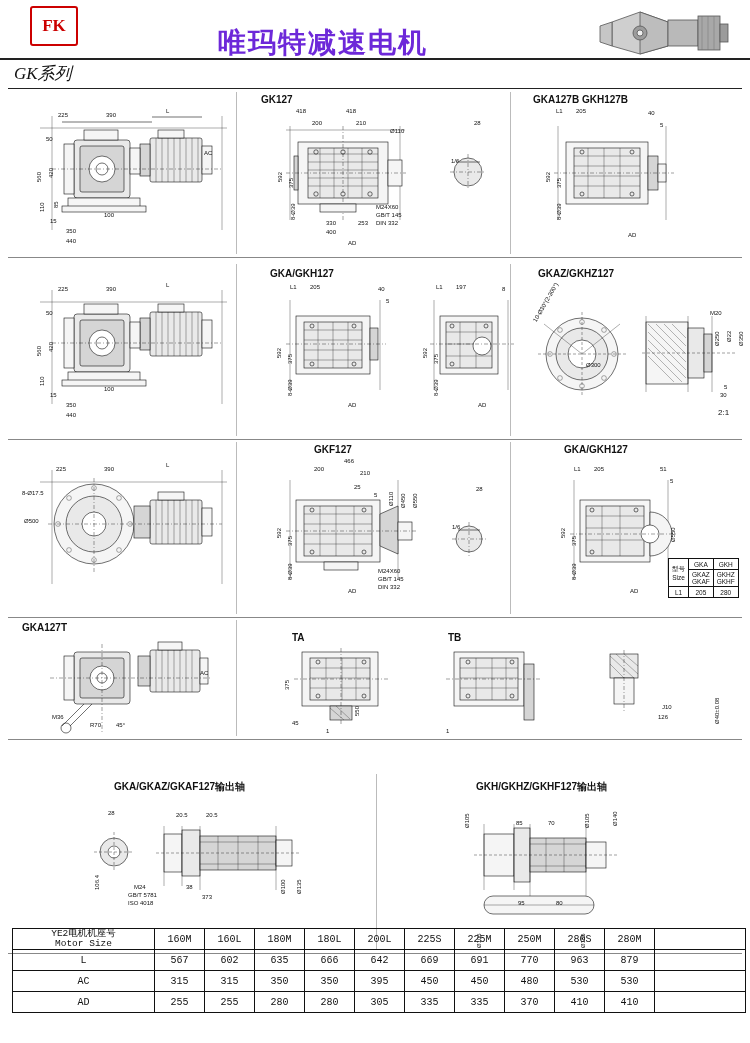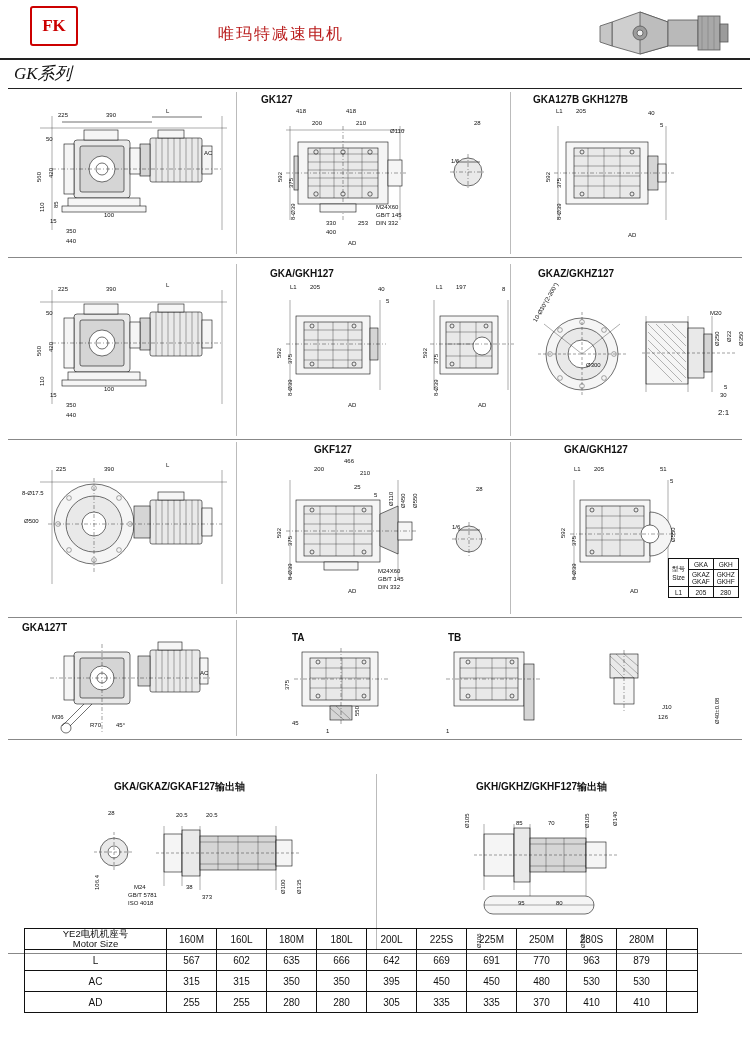--- a/index.html
+++ b/index.html
@@ -23,21 +23,21 @@
     color:#c00; font-weight:bold; font-size:17px;
     font-family:"Liberation Serif", serif;
   }
   .brand {
     position:absolute; left:88px; top:4px;
     font-size:36px; font-weight:bold; color:#0a7a3c;
     font-family:"Liberation Serif", serif; letter-spacing:1px;
   }
   .brand-cn {
     position:absolute; left:218px; top:24px;
-    font-size:16px; font-weight:normal; color:#b91c1c;
+    font-size:28px; font-weight:bold; color:#6d28d9;
     letter-spacing:2px;
   }
   .header-img {
     position:absolute; right:18px; top:2px; width:150px; height:56px;
   }
   .series-title {
     position:absolute; left:14px; top:62px;
     font-size:17px; font-style:italic; font-family:"Liberation Serif", serif;
   }
   .rule-top { position:absolute; left:8px; top:88px; width:734px; height:1px; background:#222; }
@@ -74,22 +74,22 @@
   
   .size-table {
     position:absolute; border-collapse:collapse; font-size:6.5px;
   }
   .size-table td {
     border:0.6px solid #111; padding:1px 3px; text-align:center; height:11px;
   }
 
   
   .bottom-table {
-    position:absolute; left:24px; top:928px; width:674px;
-    border-collapse:collapse; font-size:10px;
+    position:absolute; left:12px; top:928px; width:734px;
+    border-collapse:collapse; font-size:10px;font-family:Liberation Mono, monospace;
   }
   .bottom-table td {
     border:1px solid #111; text-align:center; height:21px; padding:0 2px;
   }
   .bottom-table td.head-l { width:142px; text-align:center; line-height:1.05; font-size:9.5px; }
   .bottom-table td.rowlab { width:142px; font-weight:normal; }
   .bottom-table td.col { width:50px; }
   .bottom-table td.tail { border-right:1px solid #111; }
 </style>
 </head>

